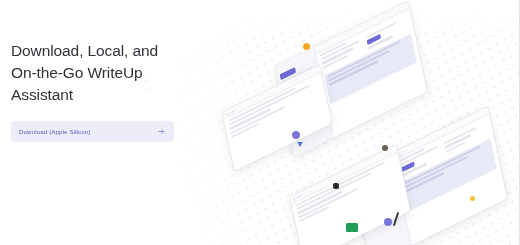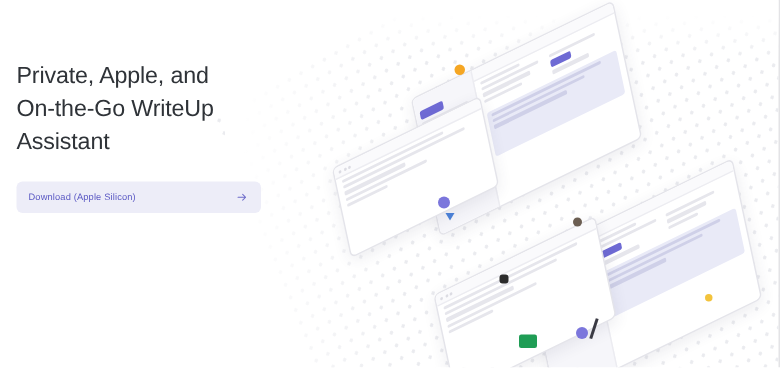--- a/index.html
+++ b/index.html
@@ -229,21 +229,21 @@
 </head>
 <body>
 
 <div class="page">
 
   <div class="dot-field"></div>
   <div class="dot-fade-left"></div>
   <div class="dot-fade-top"></div>
 
   <div class="hero">
-    <h1 class="hero-title">Private, Apple, and
+    <h1 class="hero-title">Download, Local, and
 On-the-Go WriteUp
 Assistant</h1>
 
     <div class="cta">
       <span class="cta-label">Download (Apple Silicon)</span>
       <svg class="cta-arrow" viewBox="0 0 16 16">
         <path d="M3 8h9M8.5 4.5L12 8l-3.5 3.5" fill="none" stroke="currentColor" stroke-width="1.2" stroke-linecap="round" stroke-linejoin="round"></path>
       </svg>
     </div>
   </div>

